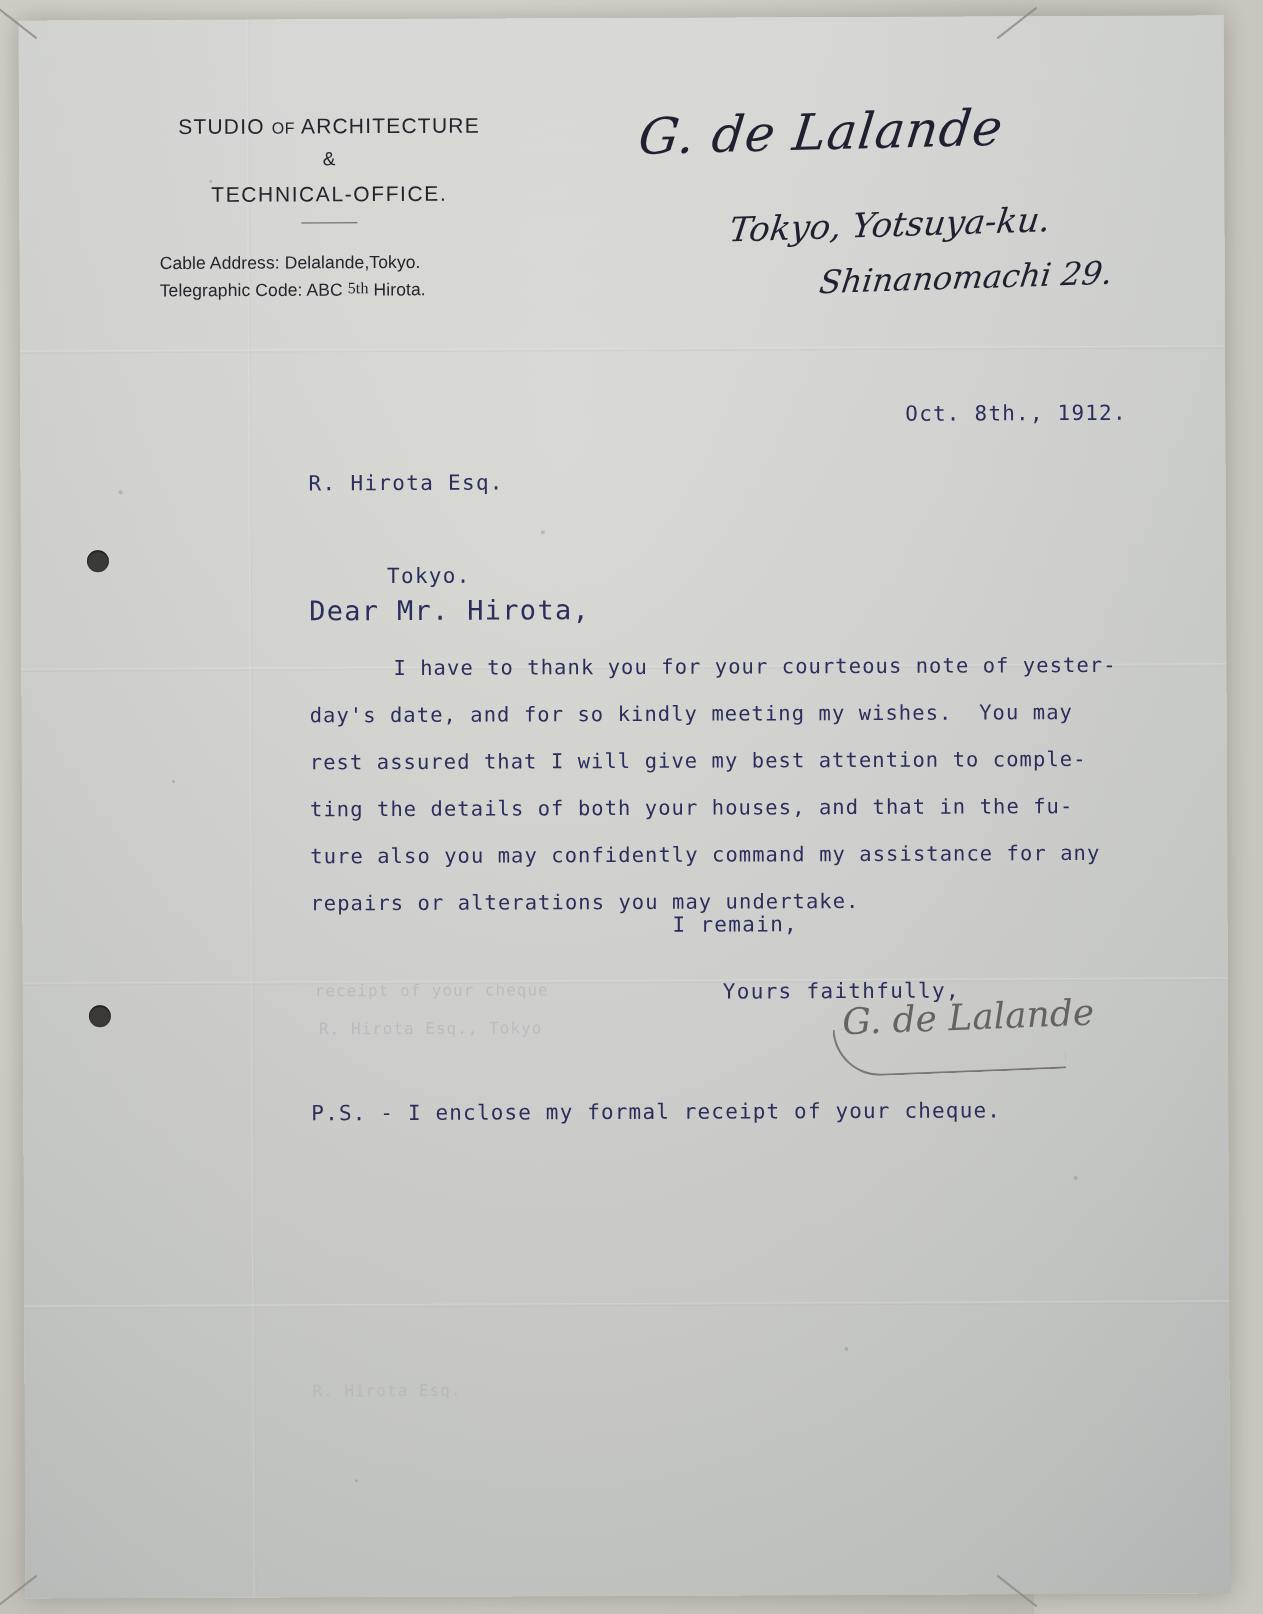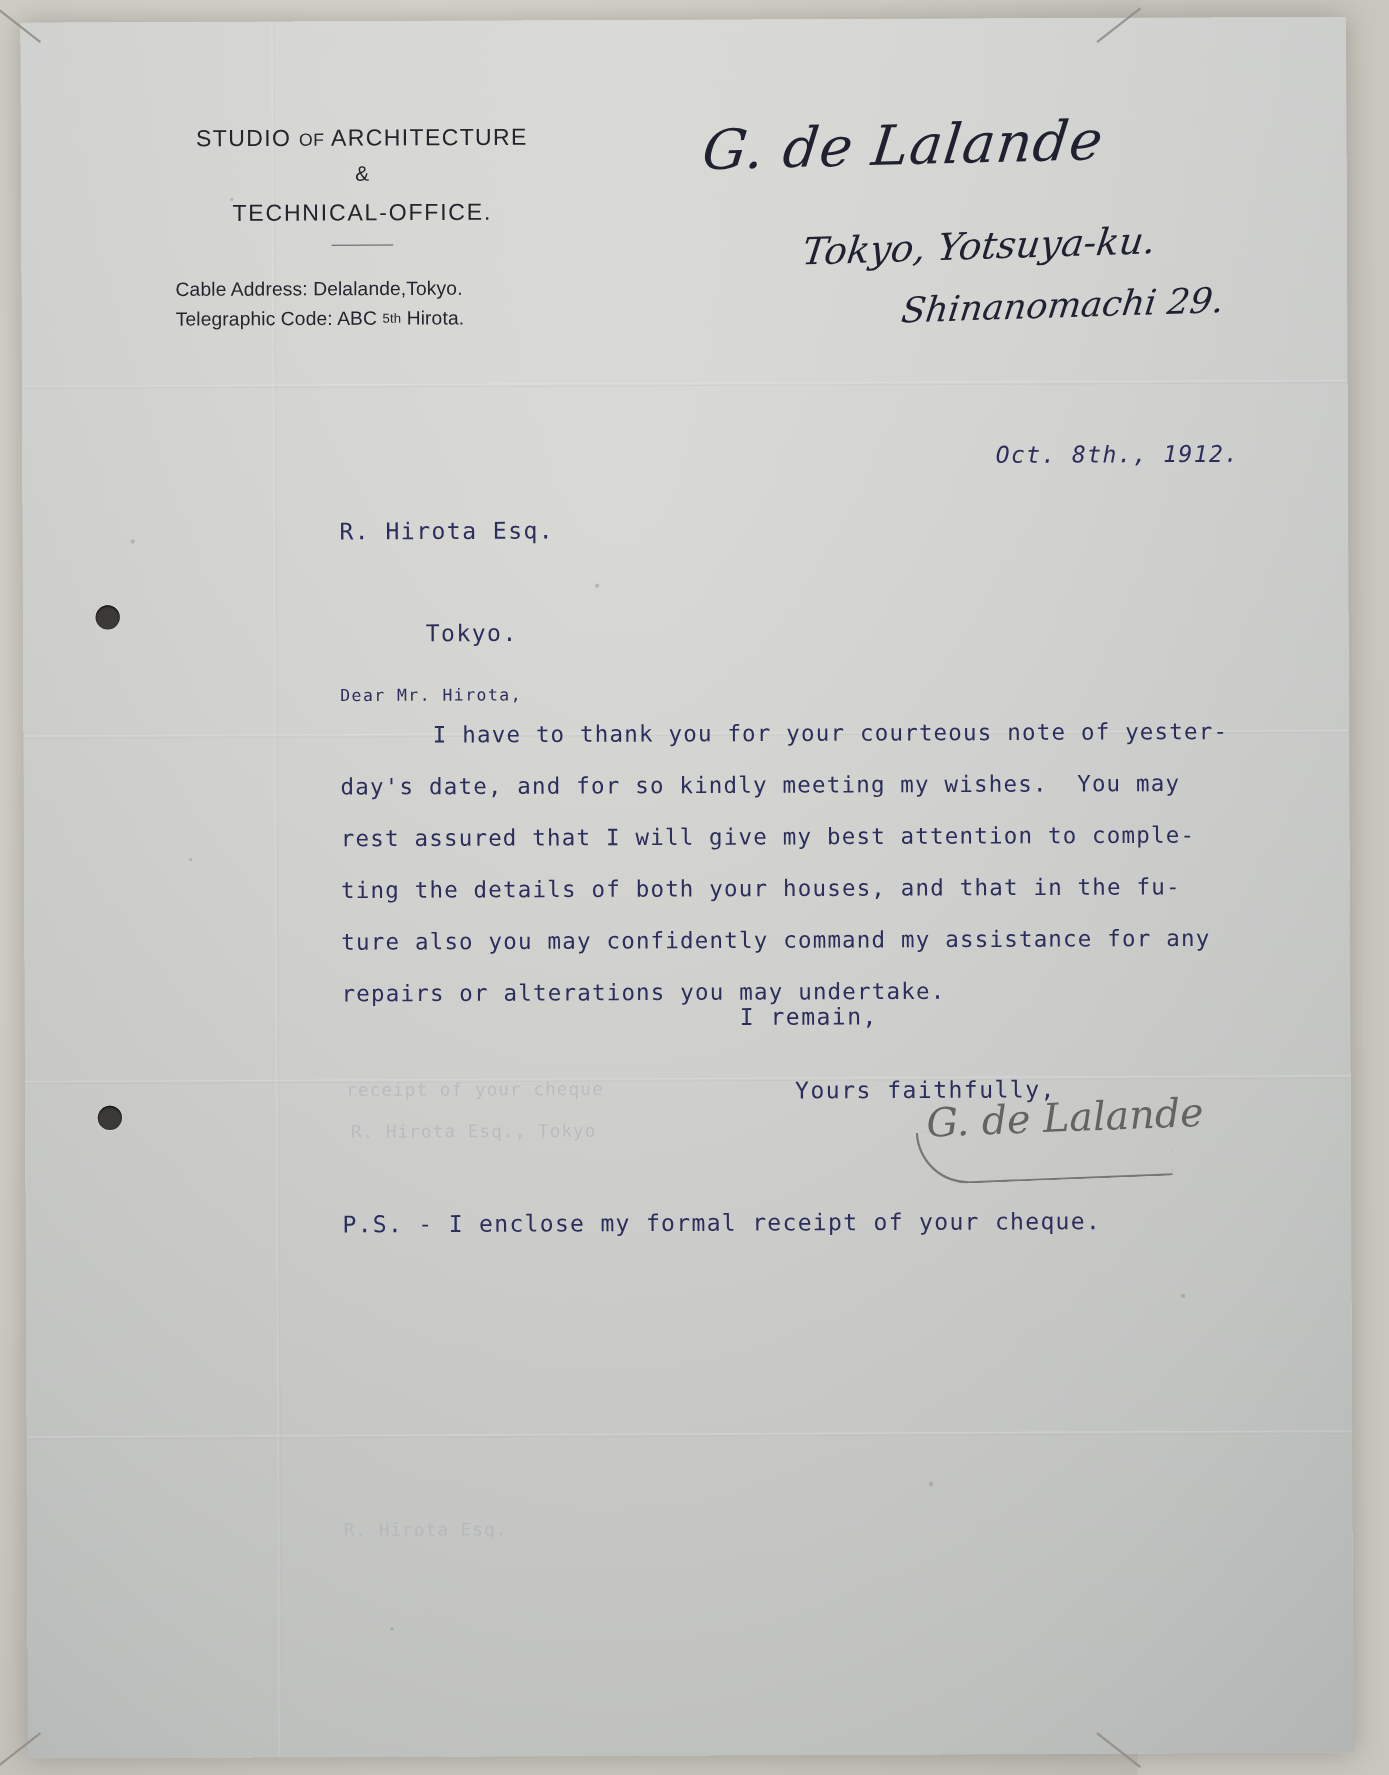--- a/index.html
+++ b/index.html
@@ -127,22 +127,23 @@
   }
   .lh-cable {
     margin-top: 26px;
     font-size: 17.5px;
     letter-spacing: 0.1px;
     line-height: 1.55;
     text-align: left;
     padding-left: 10px;
   }
   .lh-cable .sup {
-    font-size: 12px;
+    font-size: 16px;
     vertical-align: 0.15em;
+    font-family: Liberation Serif, serif;
   }
 
   
   .letterhead-right {
     position: absolute;
     left: 620px;
     top: 90px;
     width: 540px;
     color: #1f2030;
     font-family: "DejaVu Serif", serif;
@@ -179,21 +180,20 @@
     font-size: 20.5px;
     letter-spacing: 0.9px;
   }
   .date-line {
     position: absolute;
     left: 885px;
     top: 385px;
     font-size: 21px;
     letter-spacing: 1.2px;
     white-space: nowrap;
-    font-style: italic;
   }
   .addressee {
     position: absolute;
     left: 288px;
     top: 452px;
     font-size: 21px;
     letter-spacing: 1.3px;
     white-space: nowrap;
   }
   .addressee-city {
@@ -202,24 +202,23 @@
     top: 505px;
     font-size: 21px;
     letter-spacing: 1.3px;
     white-space: nowrap;
     margin-top: 40px;
   }
   .salutation {
     position: absolute;
     left: 288px;
     top: 576px;
-    font-size: 15px;
-    letter-spacing: 1.3px;
-    white-space: nowrap;
-    margin-top: 28px;
+    font-size: 27px;
+    letter-spacing: 1.3px;
+    white-space: nowrap;
   }
   .body-block {
     position: absolute;
     left: 288px;
     top: 626px;
     width: 900px;
   }
   .body-line {
     font-size: 20.5px;
     letter-spacing: 1.05px;

